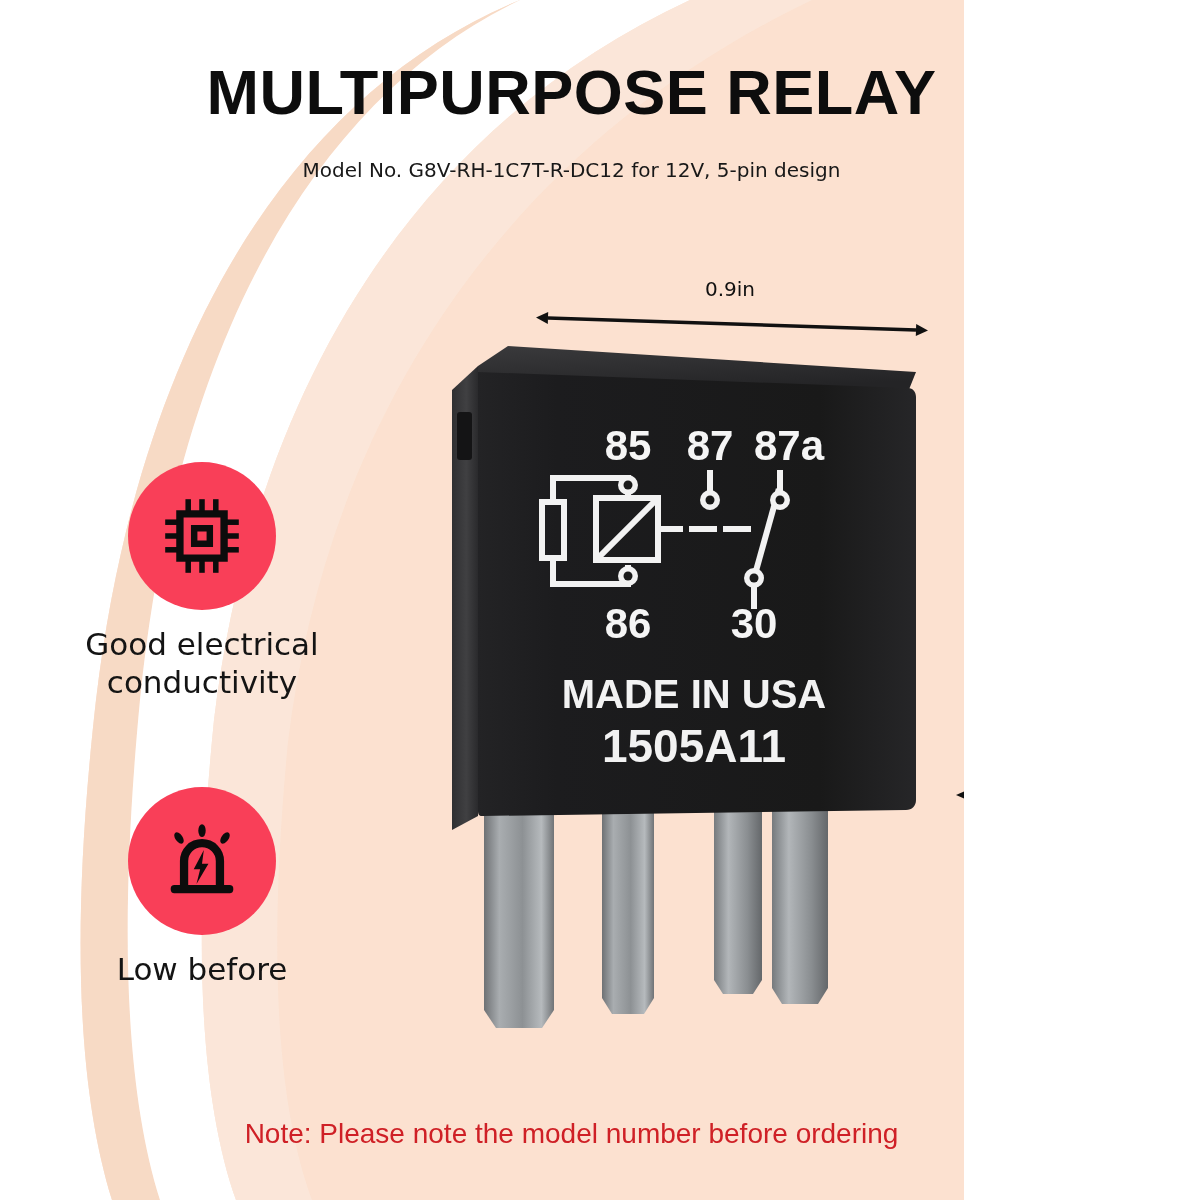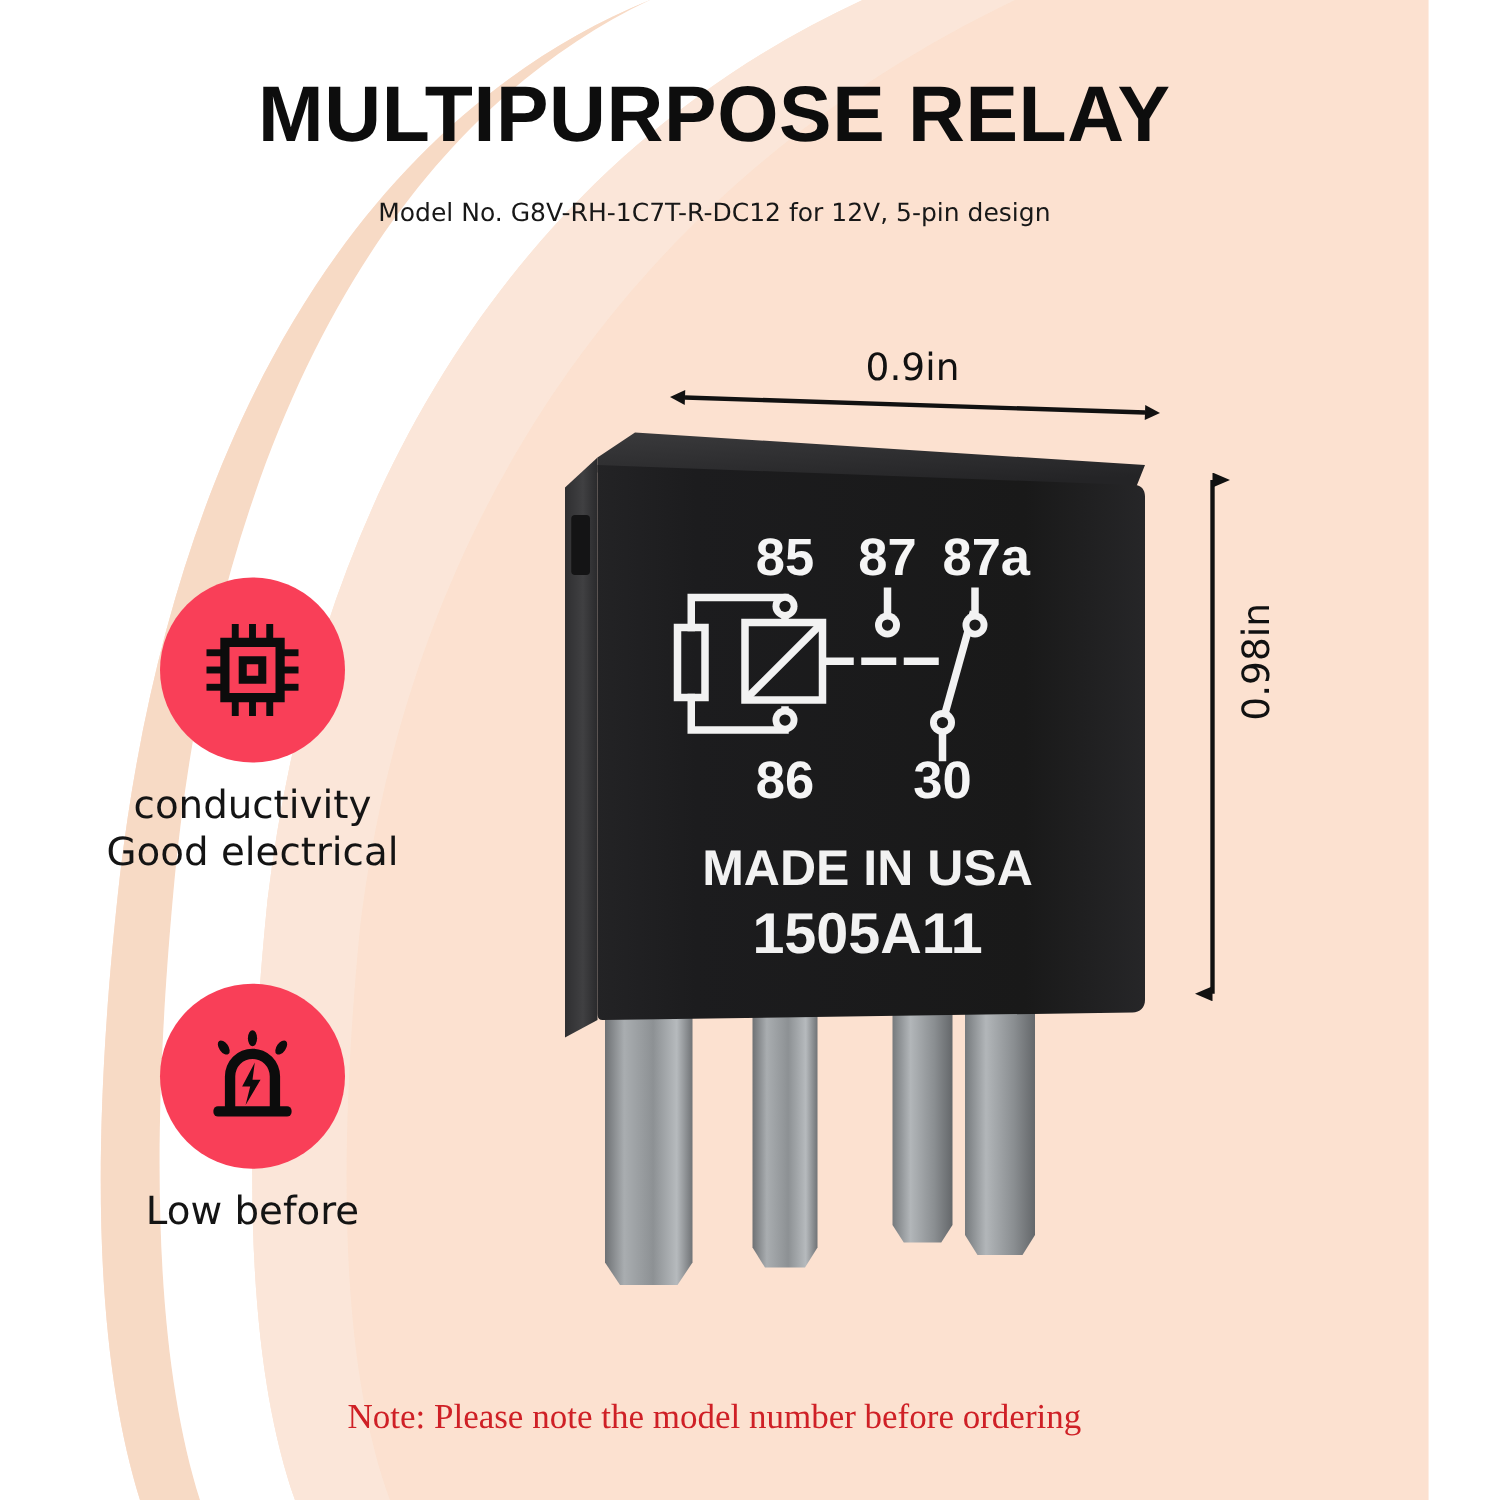--- a/index.html
+++ b/index.html
@@ -2,21 +2,21 @@
 <html><head>
 <meta charset="utf-8">
 <style>
   html, body {
     margin: 0;
     padding: 0;
     background: #ffffff;
   }
   #page {
     position: relative;
-    width: 1200px;
+    width: 964px;
     height: 1200px;
     overflow: hidden;
     background: #ffffff;
     font-family: "DejaVu Sans", sans-serif;
   }
 
   
   .bg-peach {
     position: absolute;
     left: 0; top: 0;
@@ -107,42 +107,42 @@
     height: 700px;
   }
 
   
   .dim-w-label {
     position: absolute;
     left: 600px; top: 277px;
     width: 260px;
     text-align: center;
     font-family: "DejaVu Sans", sans-serif;
-    font-size: 30px;
+    font-size: 20px;
     color: #111111;
   }
   .dim-h-label {
     position: absolute;
     left: 936px; top: 512px;
     width: 140px;
     text-align: center;
     font-family: "DejaVu Sans", sans-serif;
     font-size: 30px;
     color: #111111;
     transform: rotate(-90deg);
     transform-origin: center center;
   }
 
   
   .note {
     position: absolute;
     left: 0; top: 1118px;
     width: 1143px;
     text-align: center;
-    font-family: Liberation Serif, serif;
+    font-family: Liberation Sans, sans-serif;
     font-size: 28px;
     color: #cf2026;
     white-space: nowrap;
   }
 </style>
 </head>
 <body>
 
 <div id="page">
 
@@ -195,22 +195,22 @@
           <rect x="10" y="47" width="13" height="6"></rect>
           <rect x="10" y="62" width="13" height="6"></rect>
 
           <rect x="77" y="32" width="13" height="6"></rect>
           <rect x="77" y="47" width="13" height="6"></rect>
           <rect x="77" y="62" width="13" height="6"></rect>
         </g>
       </svg>
     </div>
     <div class="feature-label">
+      <div>Good electrical</div>
       <div>conductivity</div>
-      <div>Good electrical</div>
     </div>
   </div>
 
   <div class="feature feature-2">
     <div class="icon-circle">
       <svg width="92" height="92" viewBox="0 0 100 100">
         <g fill="#0c0c0c">
 
           <path d="M26 78 V50 a24 24 0 0 1 48 0 V78 h-9 V50 a15 15 0 0 0 -30 0 V78 Z"></path>
 

